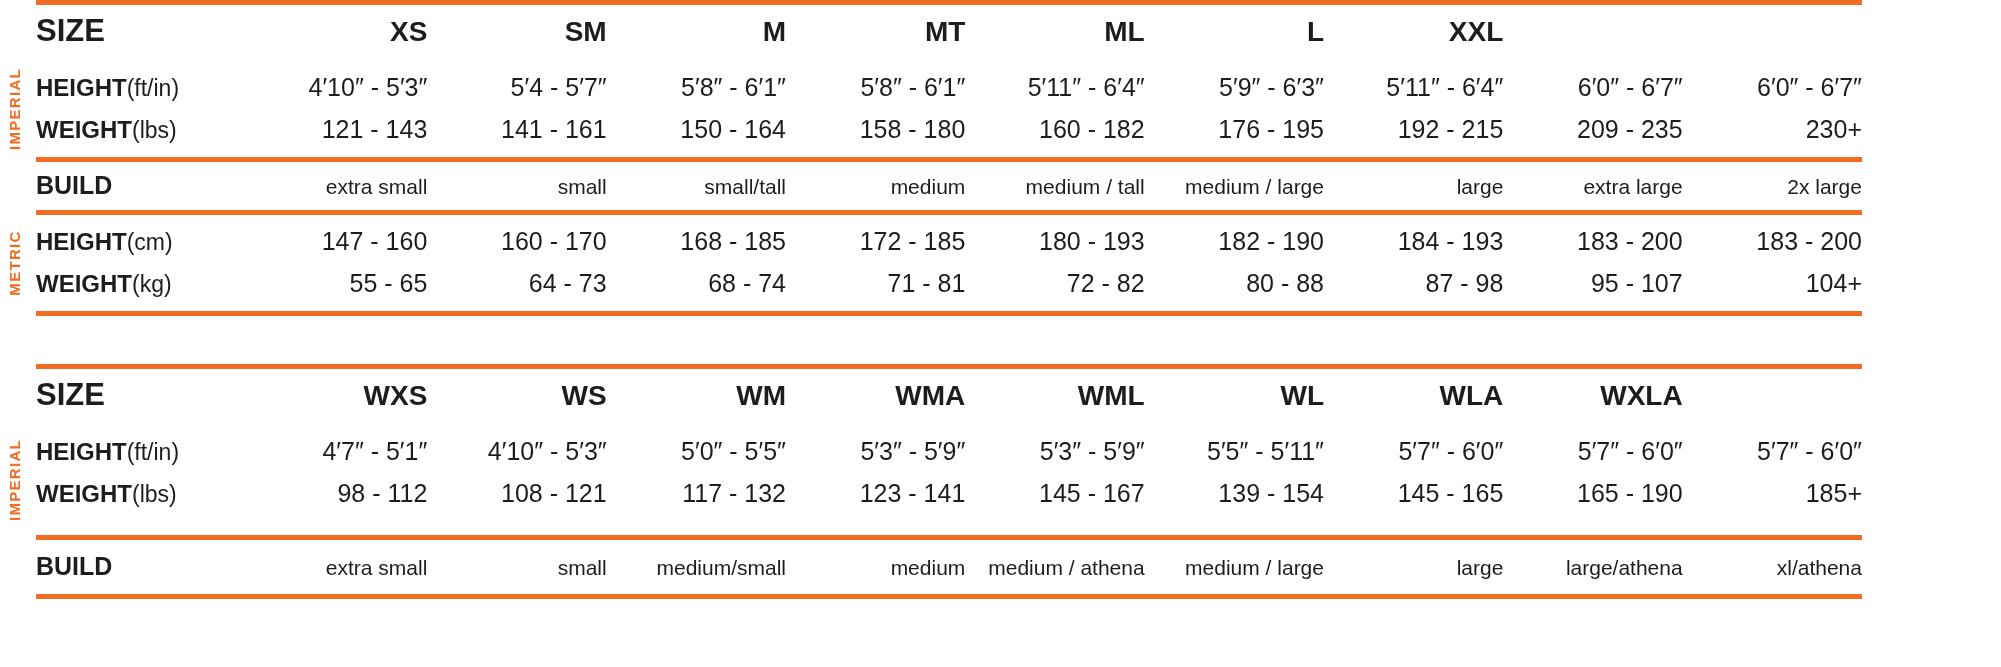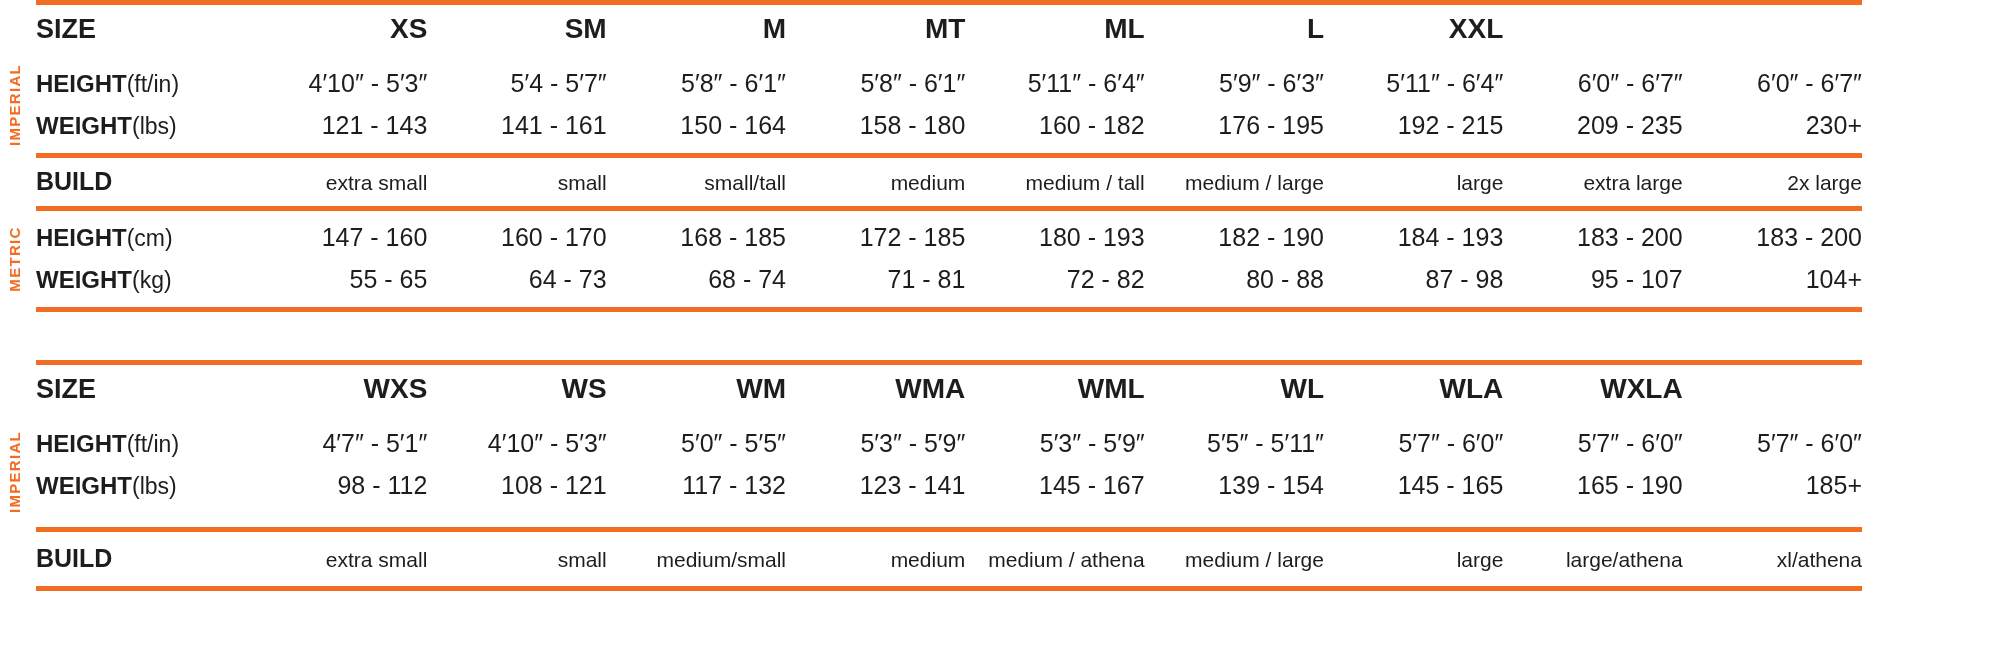--- a/index.html
+++ b/index.html
@@ -11,21 +11,21 @@
   .page{padding-left:36px;width:1826px;}
   .title{
     font-weight:bold;font-size:34px;line-height:32px;letter-spacing:.5px;
     color:#f26c21;margin:0 0 7px 0;
   }
   .rule{height:5px;background:#f26c21;}
   .row{display:grid;grid-template-columns:212px repeat(9,1fr);align-items:baseline;}
   .c{text-align:right;white-space:nowrap;}
   .lc{text-align:left;white-space:nowrap;}
   .sizes{padding:8px 0 12px;font-size:28px;font-weight:bold;}
-  .sizes .lc{font-size:27px;}
+  .sizes .lc{font-size:31px;}
   .r-data{font-size:25px;padding:6px 0;line-height:29px;}
   .r-data .lbl{font-weight:bold;font-size:24px;}
   .unit{font-weight:normal;font-size:23px;margin-left:0;}
   .r-build{font-size:21px;padding:11px 0;line-height:24px;}
   .r-build .lbl{font-weight:bold;font-size:25px;margin-top:40px;}
   .womens-build{padding:14px 0;}
   .group{position:relative;padding:6px 0;}
   .group.pb{padding-bottom:20px;}
   .vlabel{
     position:absolute;left:-22px;top:50%;

